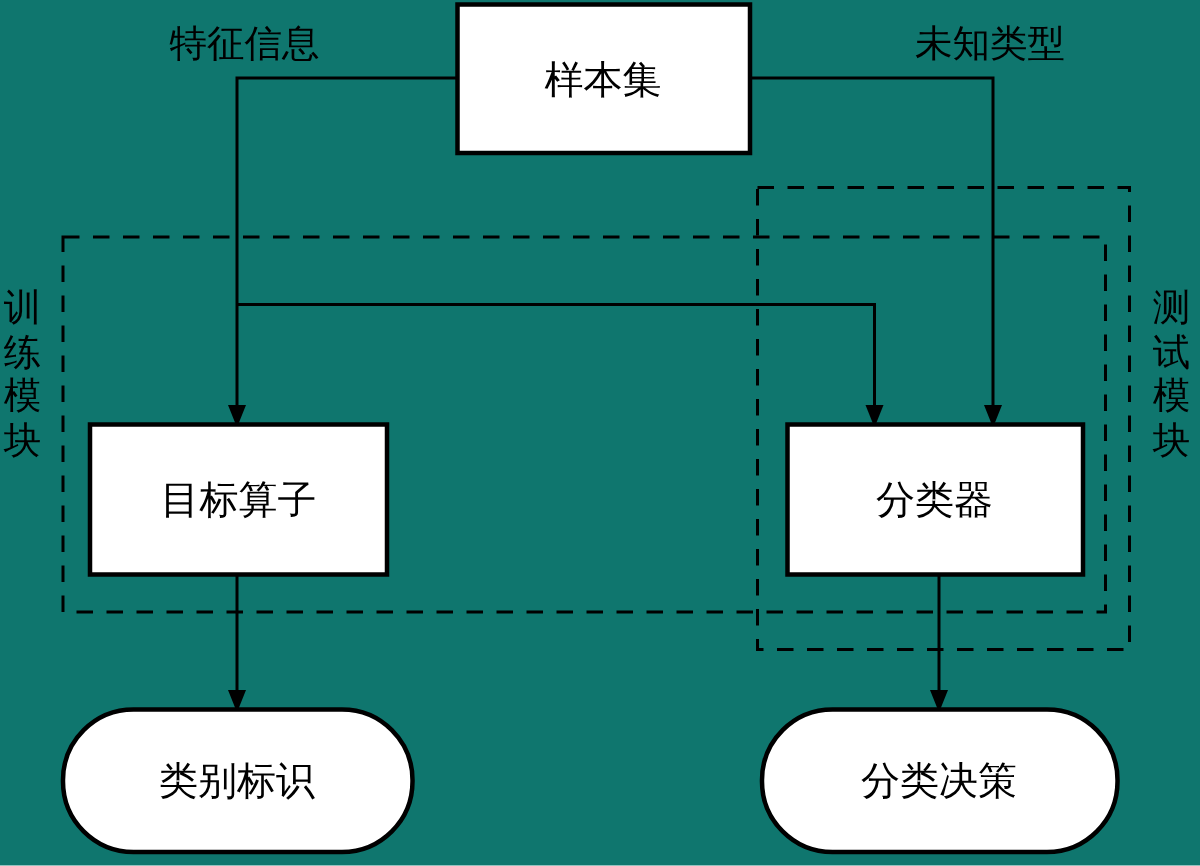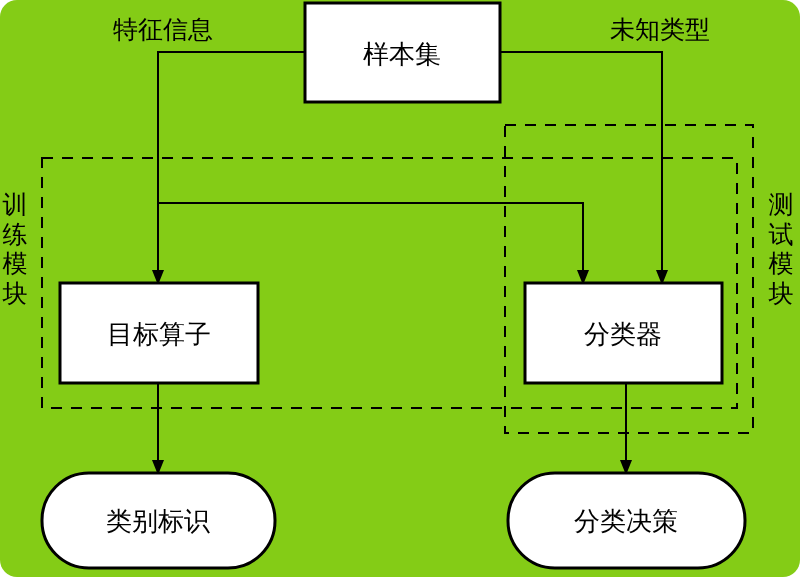--- a/index.html
+++ b/index.html
@@ -7,23 +7,22 @@
     padding: 0;
     background: #ffffff;
   }
   body {
     font-family: "DejaVu Sans", "Liberation Sans", sans-serif;
   }
   #diagram-root {
     position: relative;
     width: 800px;
     height: 577px;
-    background: #84cc16;
+    background: #0f766e;
     overflow: hidden;
-    border-radius: 17px;
   }
   svg.diagram-canvas {
     position: absolute;
     left: 0;
     top: 0;
     width: 800px;
     height: 577px;
   }
   .node-rect {
     fill: #ffffff;

